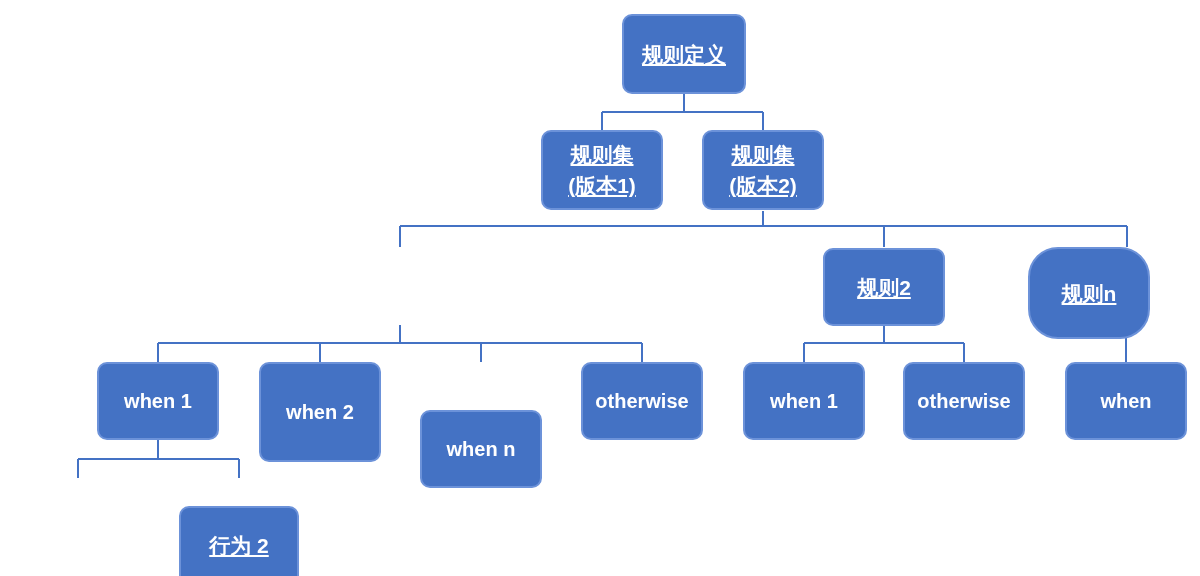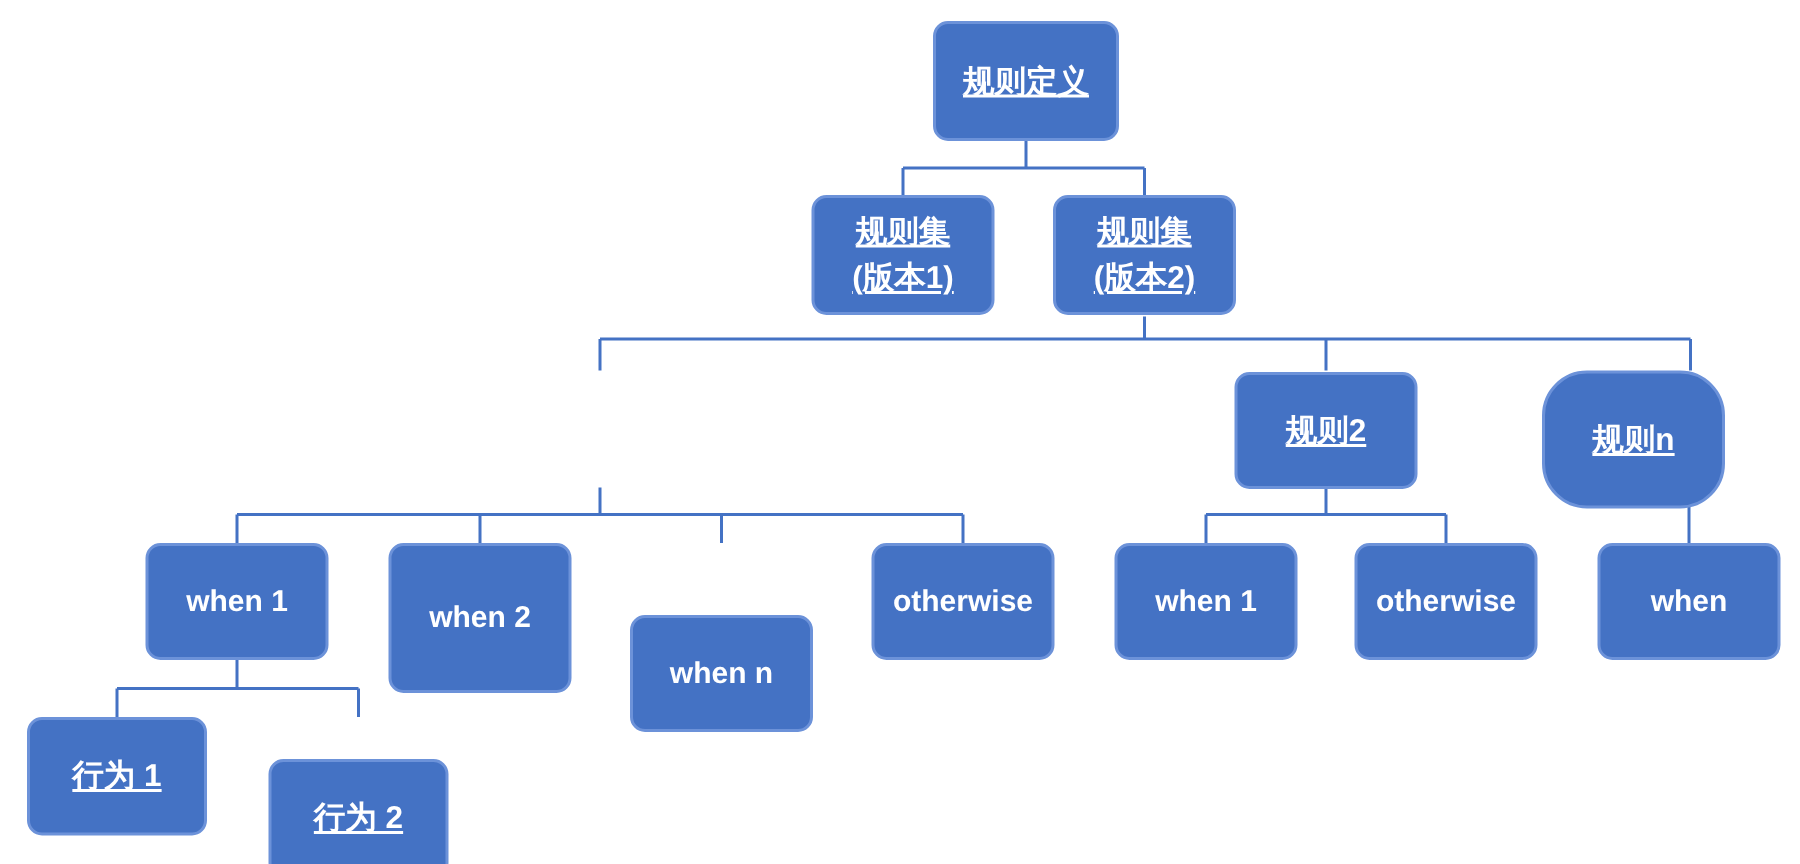--- a/index.html
+++ b/index.html
@@ -125,21 +125,18 @@
   </div>
 
   <div class="node" id="n-r2-otherwise">
     <span>otherwise</span>
   </div>
 
   <div class="node" id="n-rn-when">
     <span>when</span>
   </div>
 
-  <div class="node cn" id="n-action1">
-    <span>行为 1</span>
-  </div>
 
   <div class="node cn" id="n-action2">
     <span>行为 2</span>
   </div>
 
 </div>
 
 </body></html>

